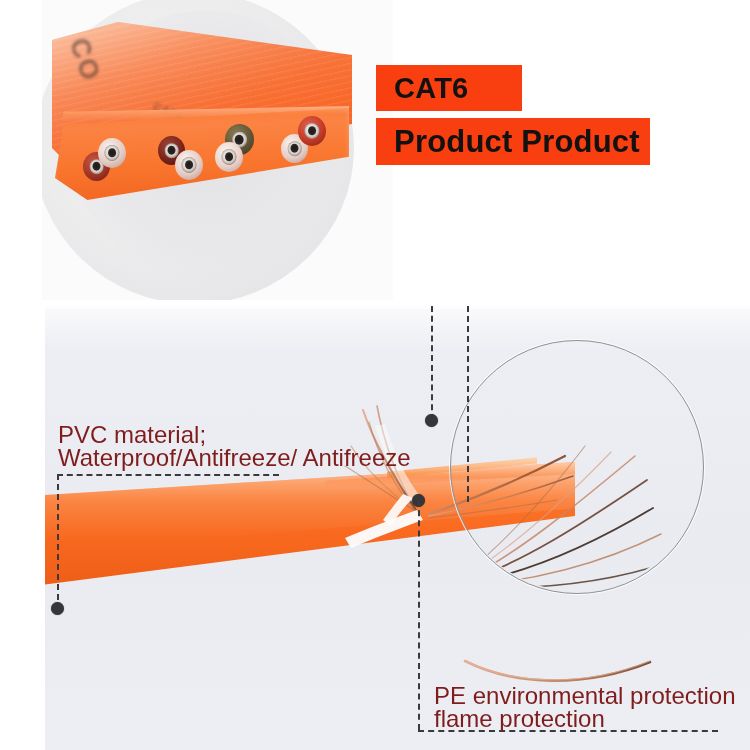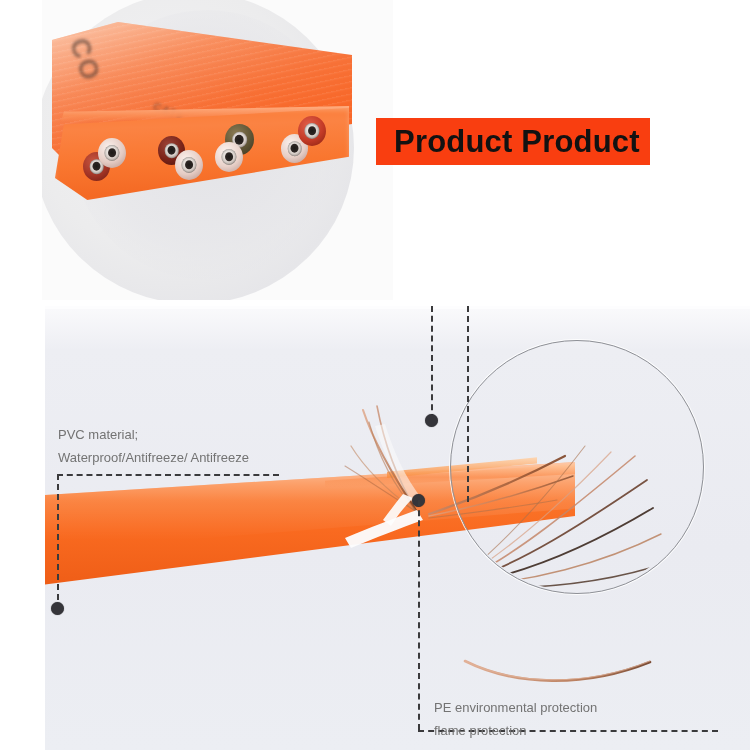--- a/index.html
+++ b/index.html
@@ -136,21 +136,21 @@
     background:radial-gradient(circle at 44% 40%, #ffffff 0%, #fdfdfe 62%, #f7f8fa 100%);
     overflow:hidden;
     box-shadow:0 0 0 1px rgba(255,255,255,.85);
   }
 
   
   .svg-layer{position:absolute;left:0;top:0;width:705px;height:444px;overflow:visible;}
 
   
   .callout-text{
-    position:absolute;color:#737373;font-size:13px;line-height:23px;
+    position:absolute;color:#7f1d1d;font-size:24px;line-height:23px;
     white-space:nowrap;
   }
   .dash-v{
     position:absolute;width:0;border-left:2px dashed #3a3a3c;
   }
   .dash-h{
     position:absolute;height:0;border-top:2px dashed #3a3a3c;
   }
   .dot{
     position:absolute;width:13px;height:13px;border-radius:50%;
@@ -201,20 +201,23 @@
         <div class="wire" style="left:226px;top:26px;width:27px;height:29px;background:radial-gradient(circle at 38% 32%, #fbf1ed 0%, #e6cec6 55%, #b5928a 100%);">
           <div class="core"></div>
         </div>
         <div class="wire" style="left:243px;top:8px;width:28px;height:30px;background:radial-gradient(circle at 38% 32%, #e2604a 0%, #c33a26 55%, #86200f 100%);">
           <div class="core"></div>
         </div>
       </div>
     </div>
   </div>
 
+  <div class="banner" id="banner-cat6">
+    <span>CAT6</span>
+  </div>
   <div class="banner" id="banner-details">
     <span>Product Product</span>
   </div>
 
   <div class="bottom-panel">
     <div class="bp-topline"></div>
 
     <div class="bp-cable">
       <div class="bp-cable-body"></div>
       <div class="bp-cable-hi"></div>
@@ -287,18 +290,18 @@
   <div class="dash-v" style="left:57px;top:474px;height:136px;"></div>
   <div class="dot" style="left:51px;top:602px;"></div>
 
   <div class="dash-v" style="left:431px;top:306px;height:114px;"></div>
   <div class="dot" style="left:425px;top:414px;"></div>
 
   <div class="dash-v" style="left:467px;top:306px;height:196px;"></div>
   <div class="dot" style="left:412px;top:494px;"></div>
   <div class="dash-v" style="left:418px;top:500px;height:230px;"></div>
   <div class="dash-h" style="left:418px;top:730px;width:300px;"></div>
-  <div class="callout-text" style="left:434px;top:684px;margin-top:12px;">
+  <div class="callout-text" style="left:434px;top:684px;">
     <div>PE environmental protection</div>
     <div>flame protection</div>
   </div>
 
 </div>
 
 </body></html>

